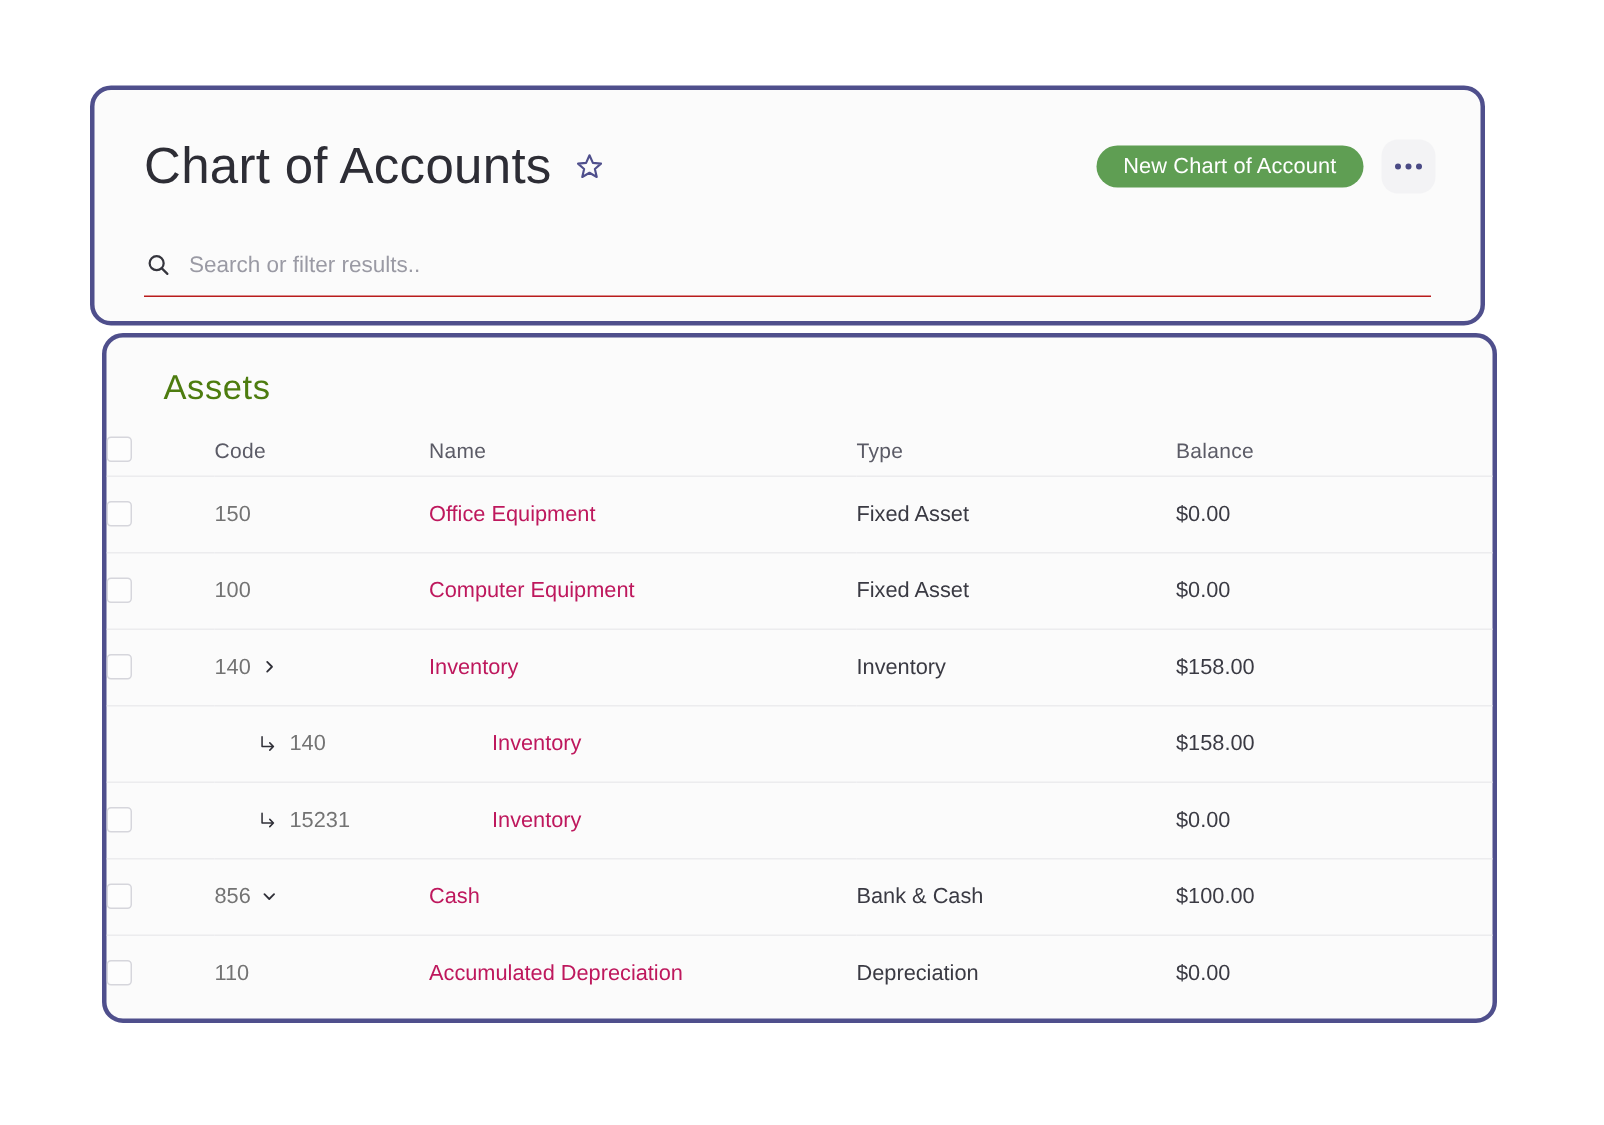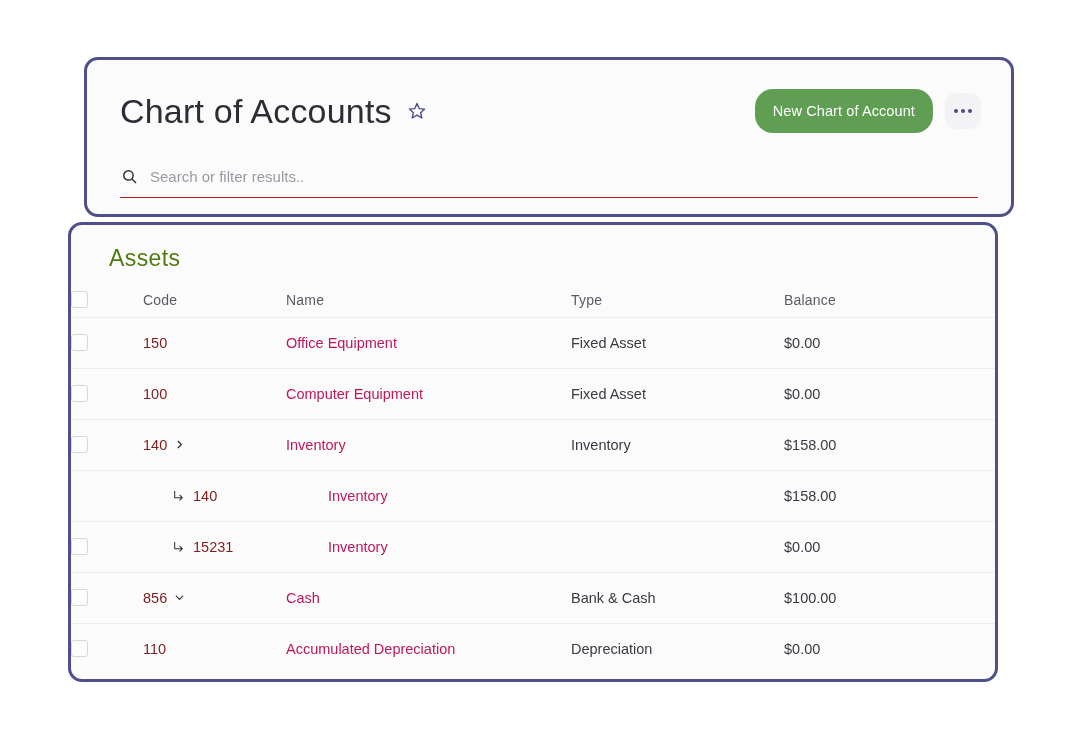--- a/index.html
+++ b/index.html
@@ -21,21 +21,21 @@
 
   
   .panel {
     position: absolute;
     background: #fbfbfb;
     border: 3px solid #4f4f8c;
     border-radius: 14px;
   }
 
   #header-panel {
-    left: 84px;
+    left: 60px;
     top: 57px;
     width: 930px;
     height: 160px;
   }
 
   #table-panel {
     left: 68px;
     top: 222px;
     width: 930px;
     height: 460px;
@@ -74,21 +74,21 @@
     padding: 0;
   }
 
   .header-spacer { flex: 1; }
 
   .primary-btn {
     background: #5f9e53;
     color: #ffffff;
     border: none;
     border-radius: 18px;
-    height: 44px;
+    height: 28px;
     padding: 4px 18px;
     font-size: 14.5px;
     font-family: "Liberation Sans", sans-serif;
     cursor: pointer;
     white-space: nowrap;
     letter-spacing: 0.1px;
   }
 
   .more-btn {
     margin-left: 12px;
@@ -206,21 +206,21 @@
     height: 17px;
     border: 1px solid #d6d6dc;
     border-radius: 3px;
     background: #fdfdfd;
     display: block;
     cursor: pointer;
   }
 
   .code-cell {
     font-size: 14.5px;
-    color: #7f1d1d;
+    color: #737373;
     display: flex;
     align-items: center;
     gap: 6px;
     white-space: nowrap;
   }
   .code-cell.child { padding-left: 28px; gap: 8px; }
 
   .chev {
     display: inline-flex;
     align-items: center;

